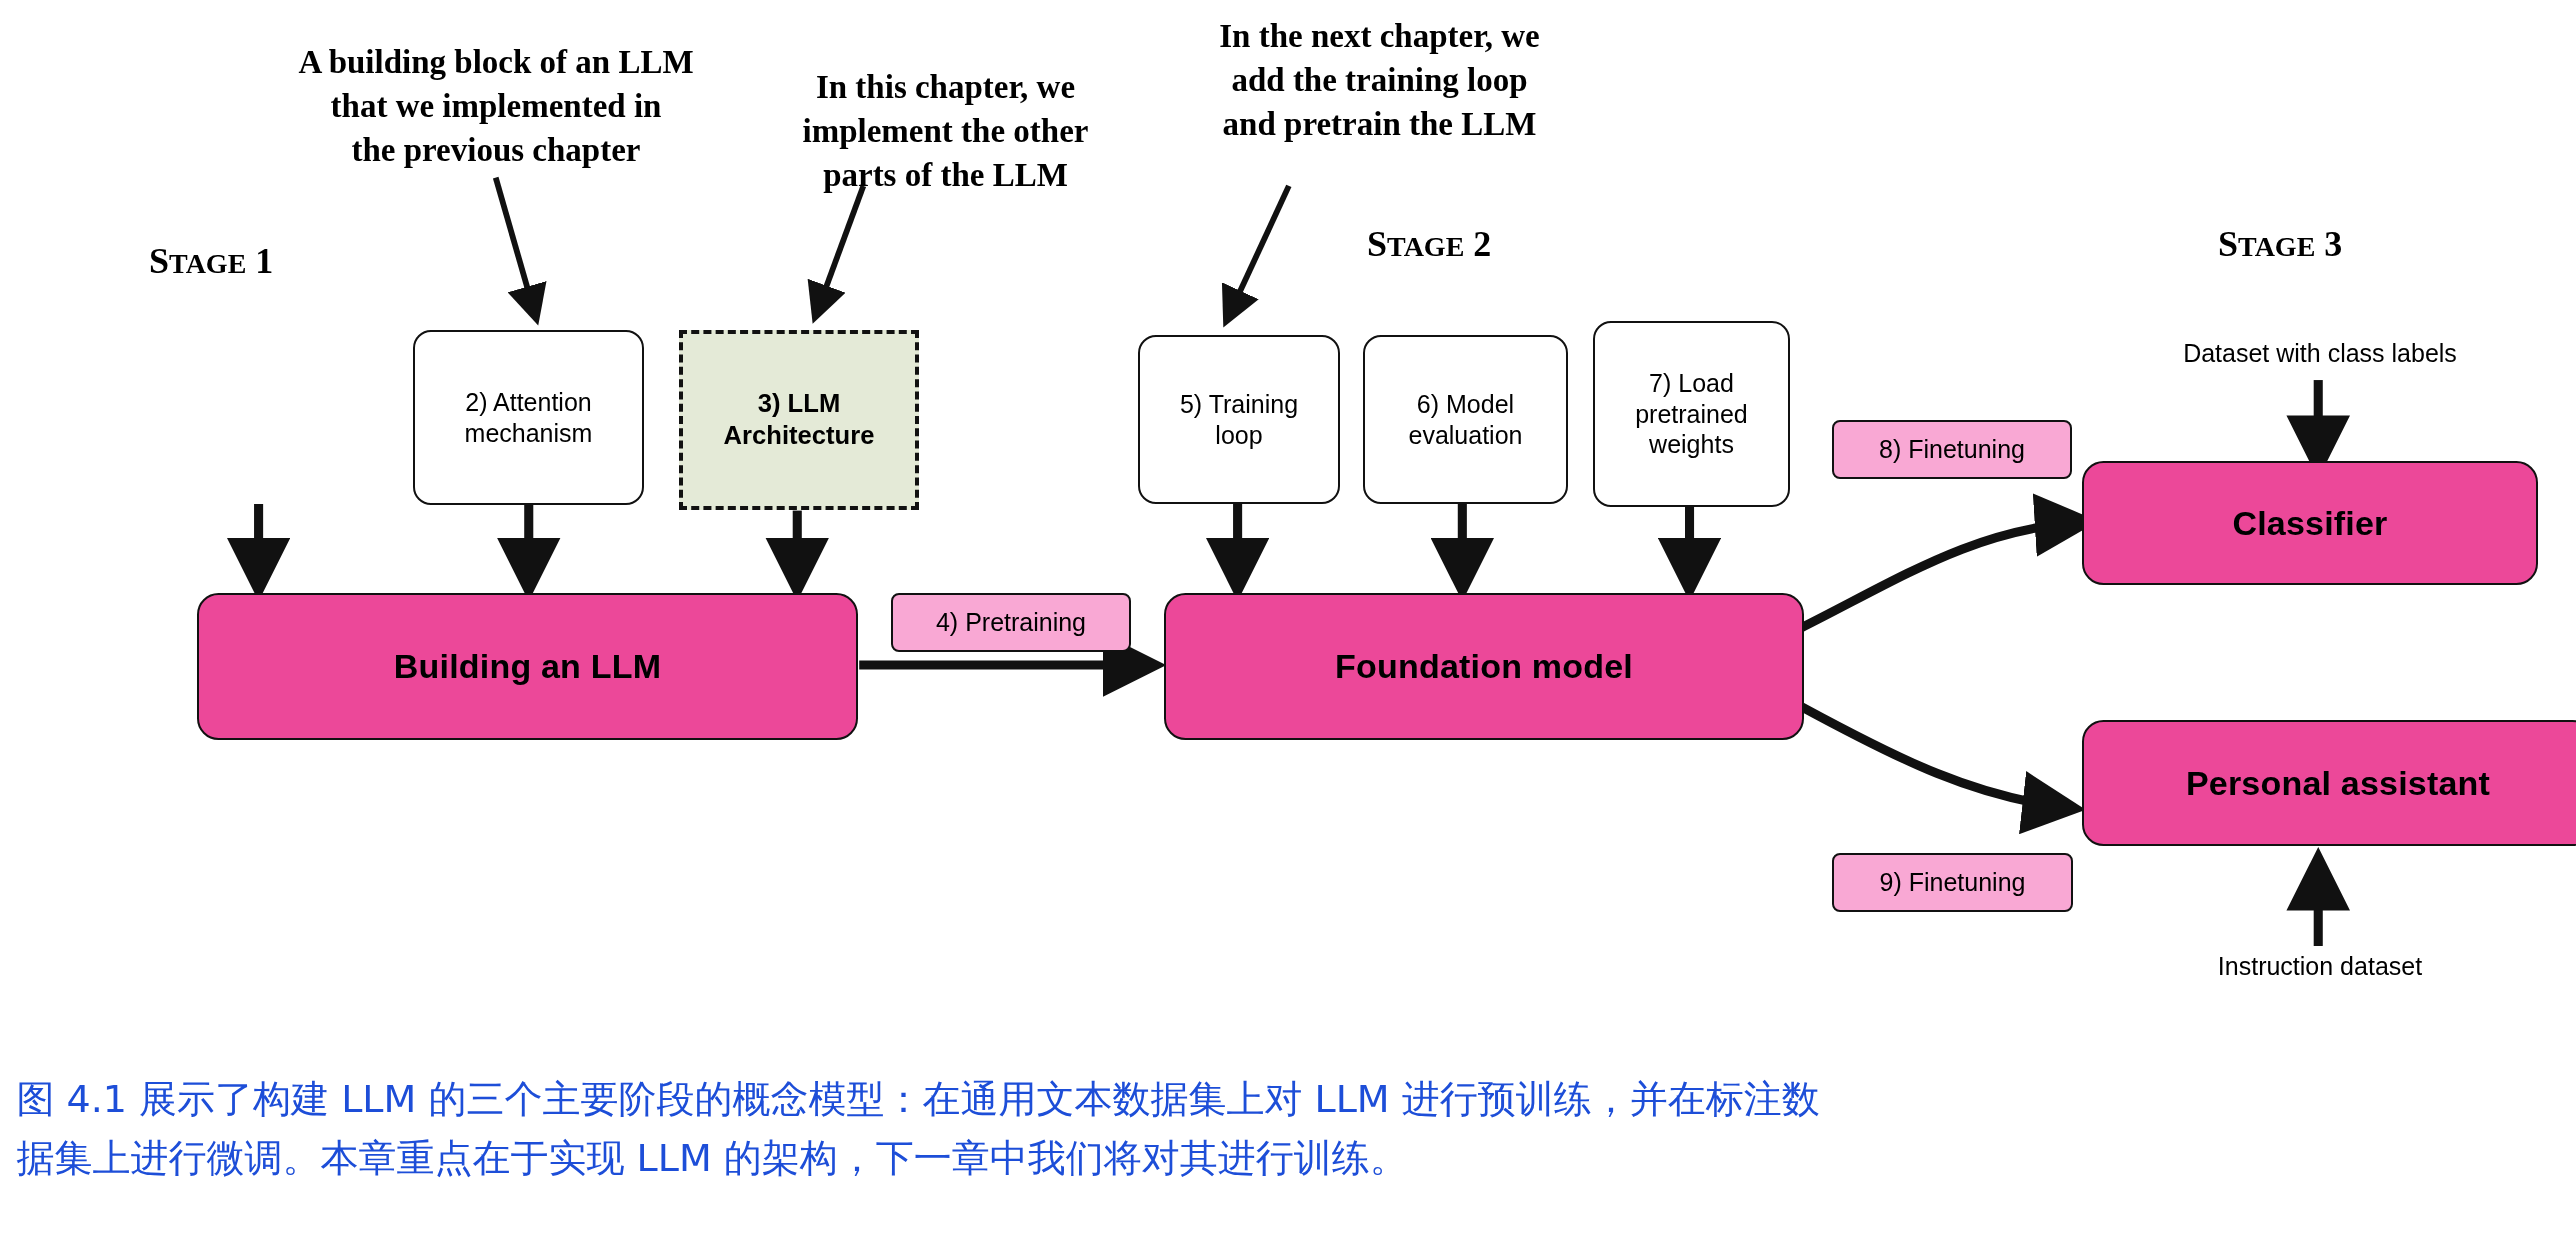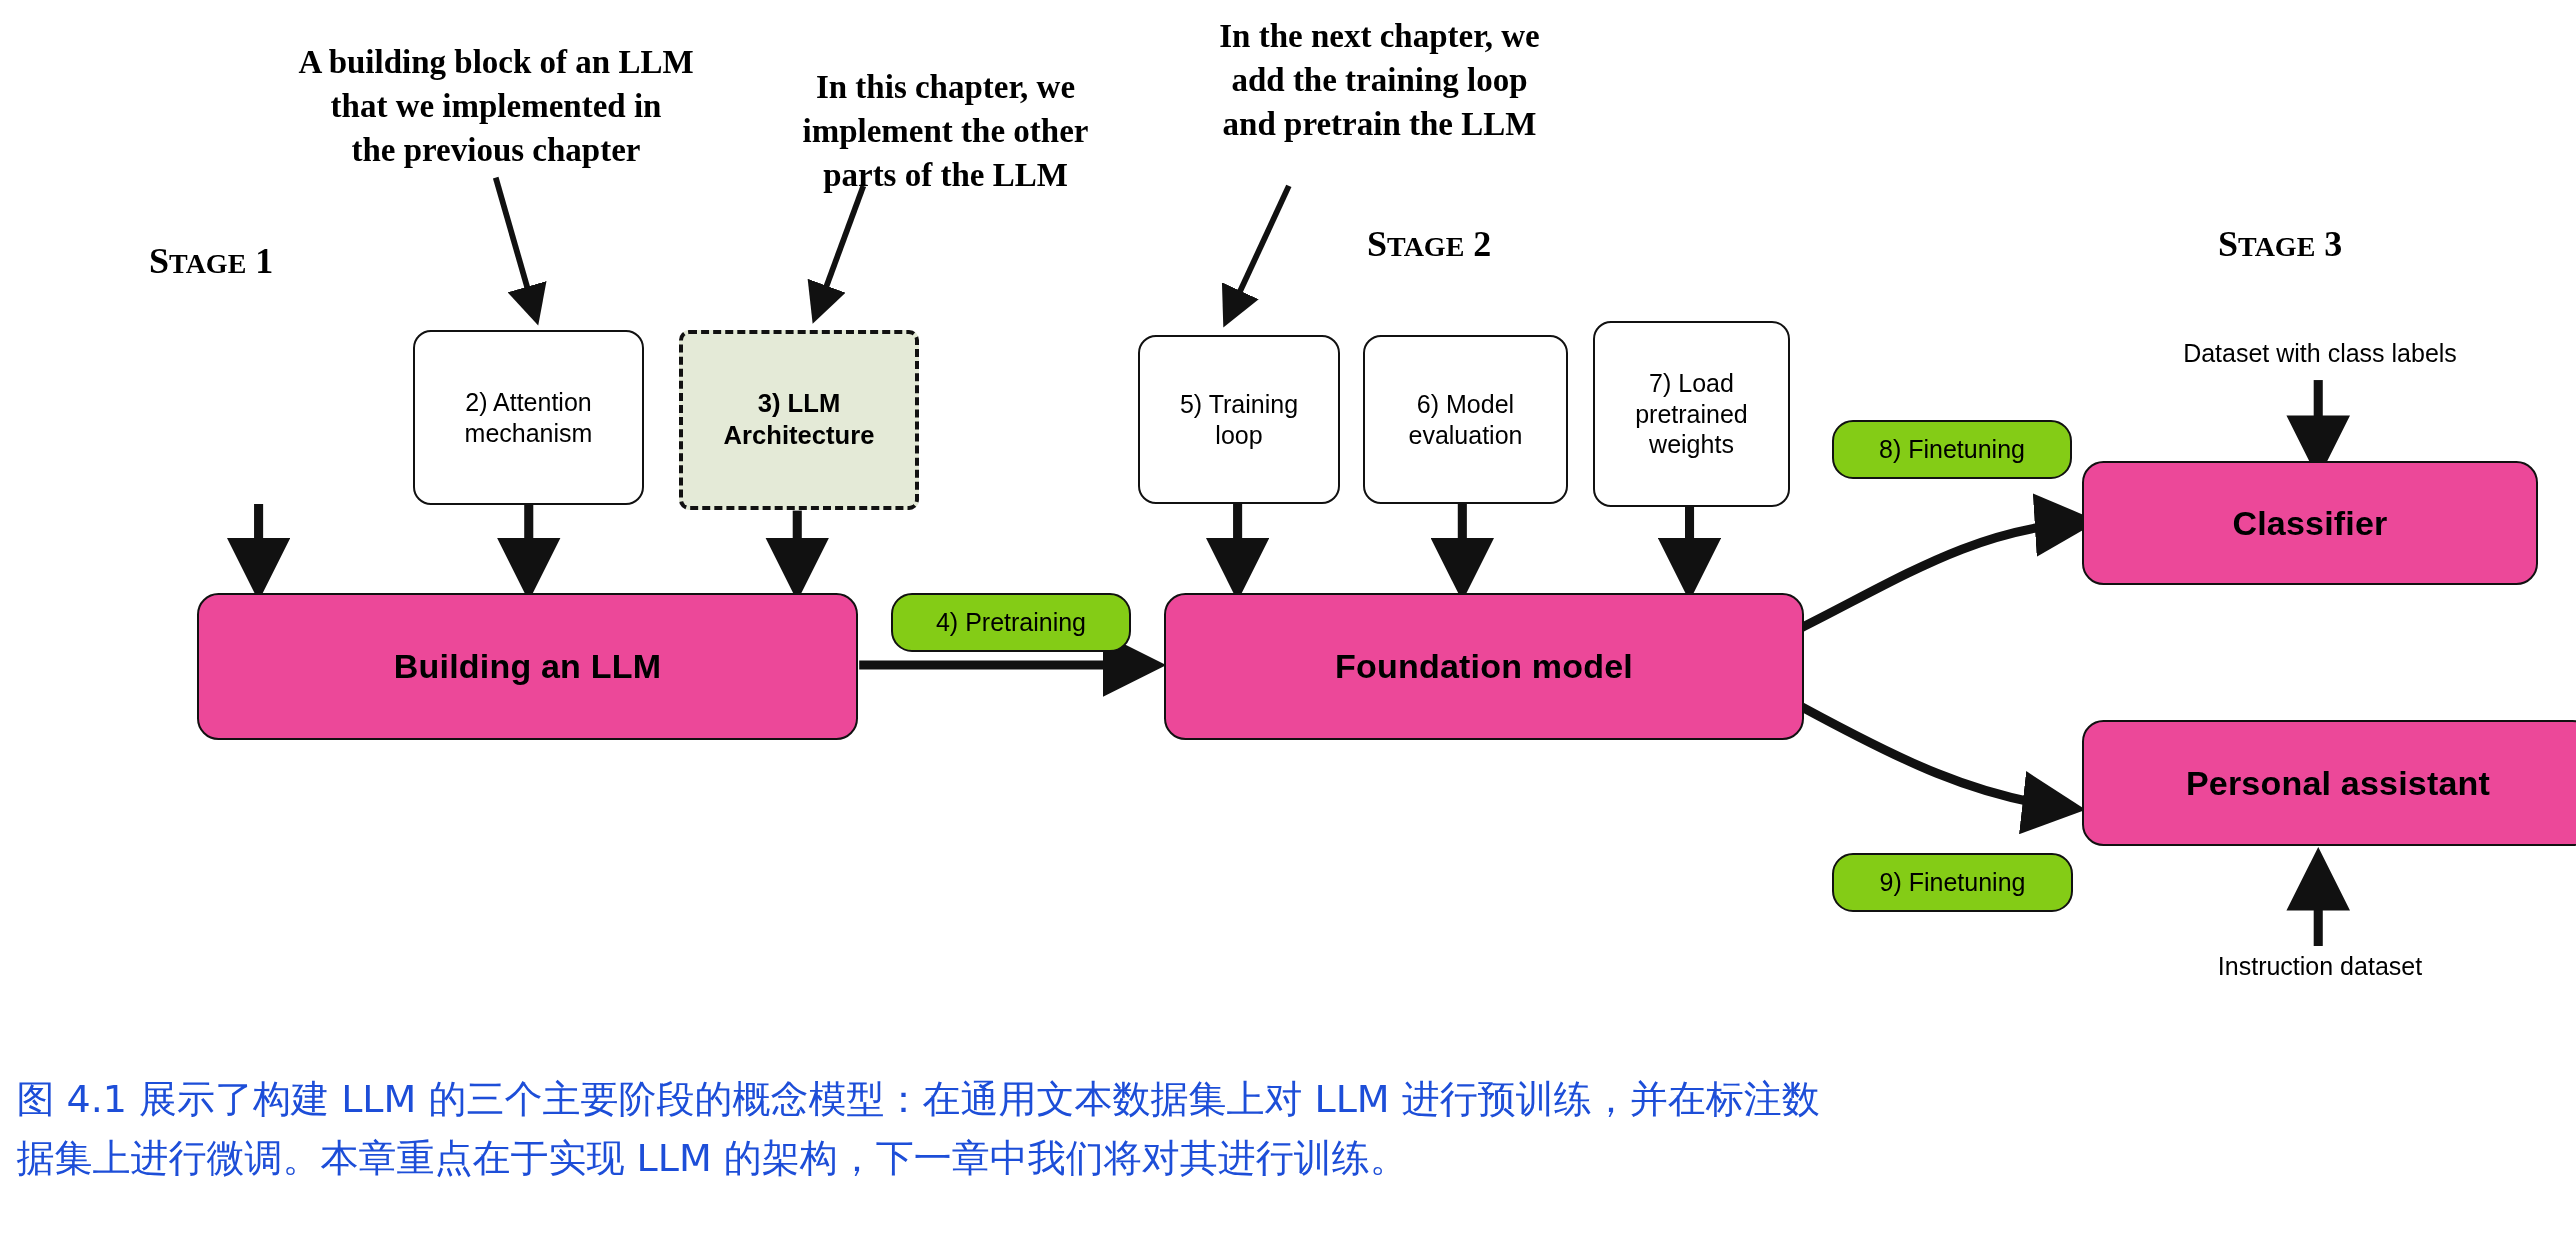--- a/index.html
+++ b/index.html
@@ -36,41 +36,41 @@
     border: 2.5px solid #111111;
     border-radius: 18px;
     font-size: 25px;
     line-height: 1.22;
     padding: 6.6px 8.3px;
   }
   
   .dashed-box {
     background: #e4ead7;
     border: 4.1px dashed #111111;
-    border-radius: 10px;
+    border-radius: 0;
     font-size: 25.6px;
     font-weight: bold;
     line-height: 1.25;
     padding: 6.6px 8.3px;
     text-align: center;
   }
   
   .big-box {
     background: #ec4899;
     border: 2.5px solid #111111;
     border-radius: 21.5px;
     font-size: 34px;
     font-weight: bold;
     letter-spacing: 0.2px;
   }
   
   .pill {
-    background: #84cc16;
+    background: #f9a8d4;
     border: 2.5px solid #111111;
-    border-radius: 21px;
+    border-radius: 8px;
     font-size: 25px;
     padding: 5px 13.2px;
     white-space: nowrap;
   }
   
   .stage-title {
     position: absolute;
     font-family: "Liberation Serif", serif;
     font-weight: bold;
     color: #000;

